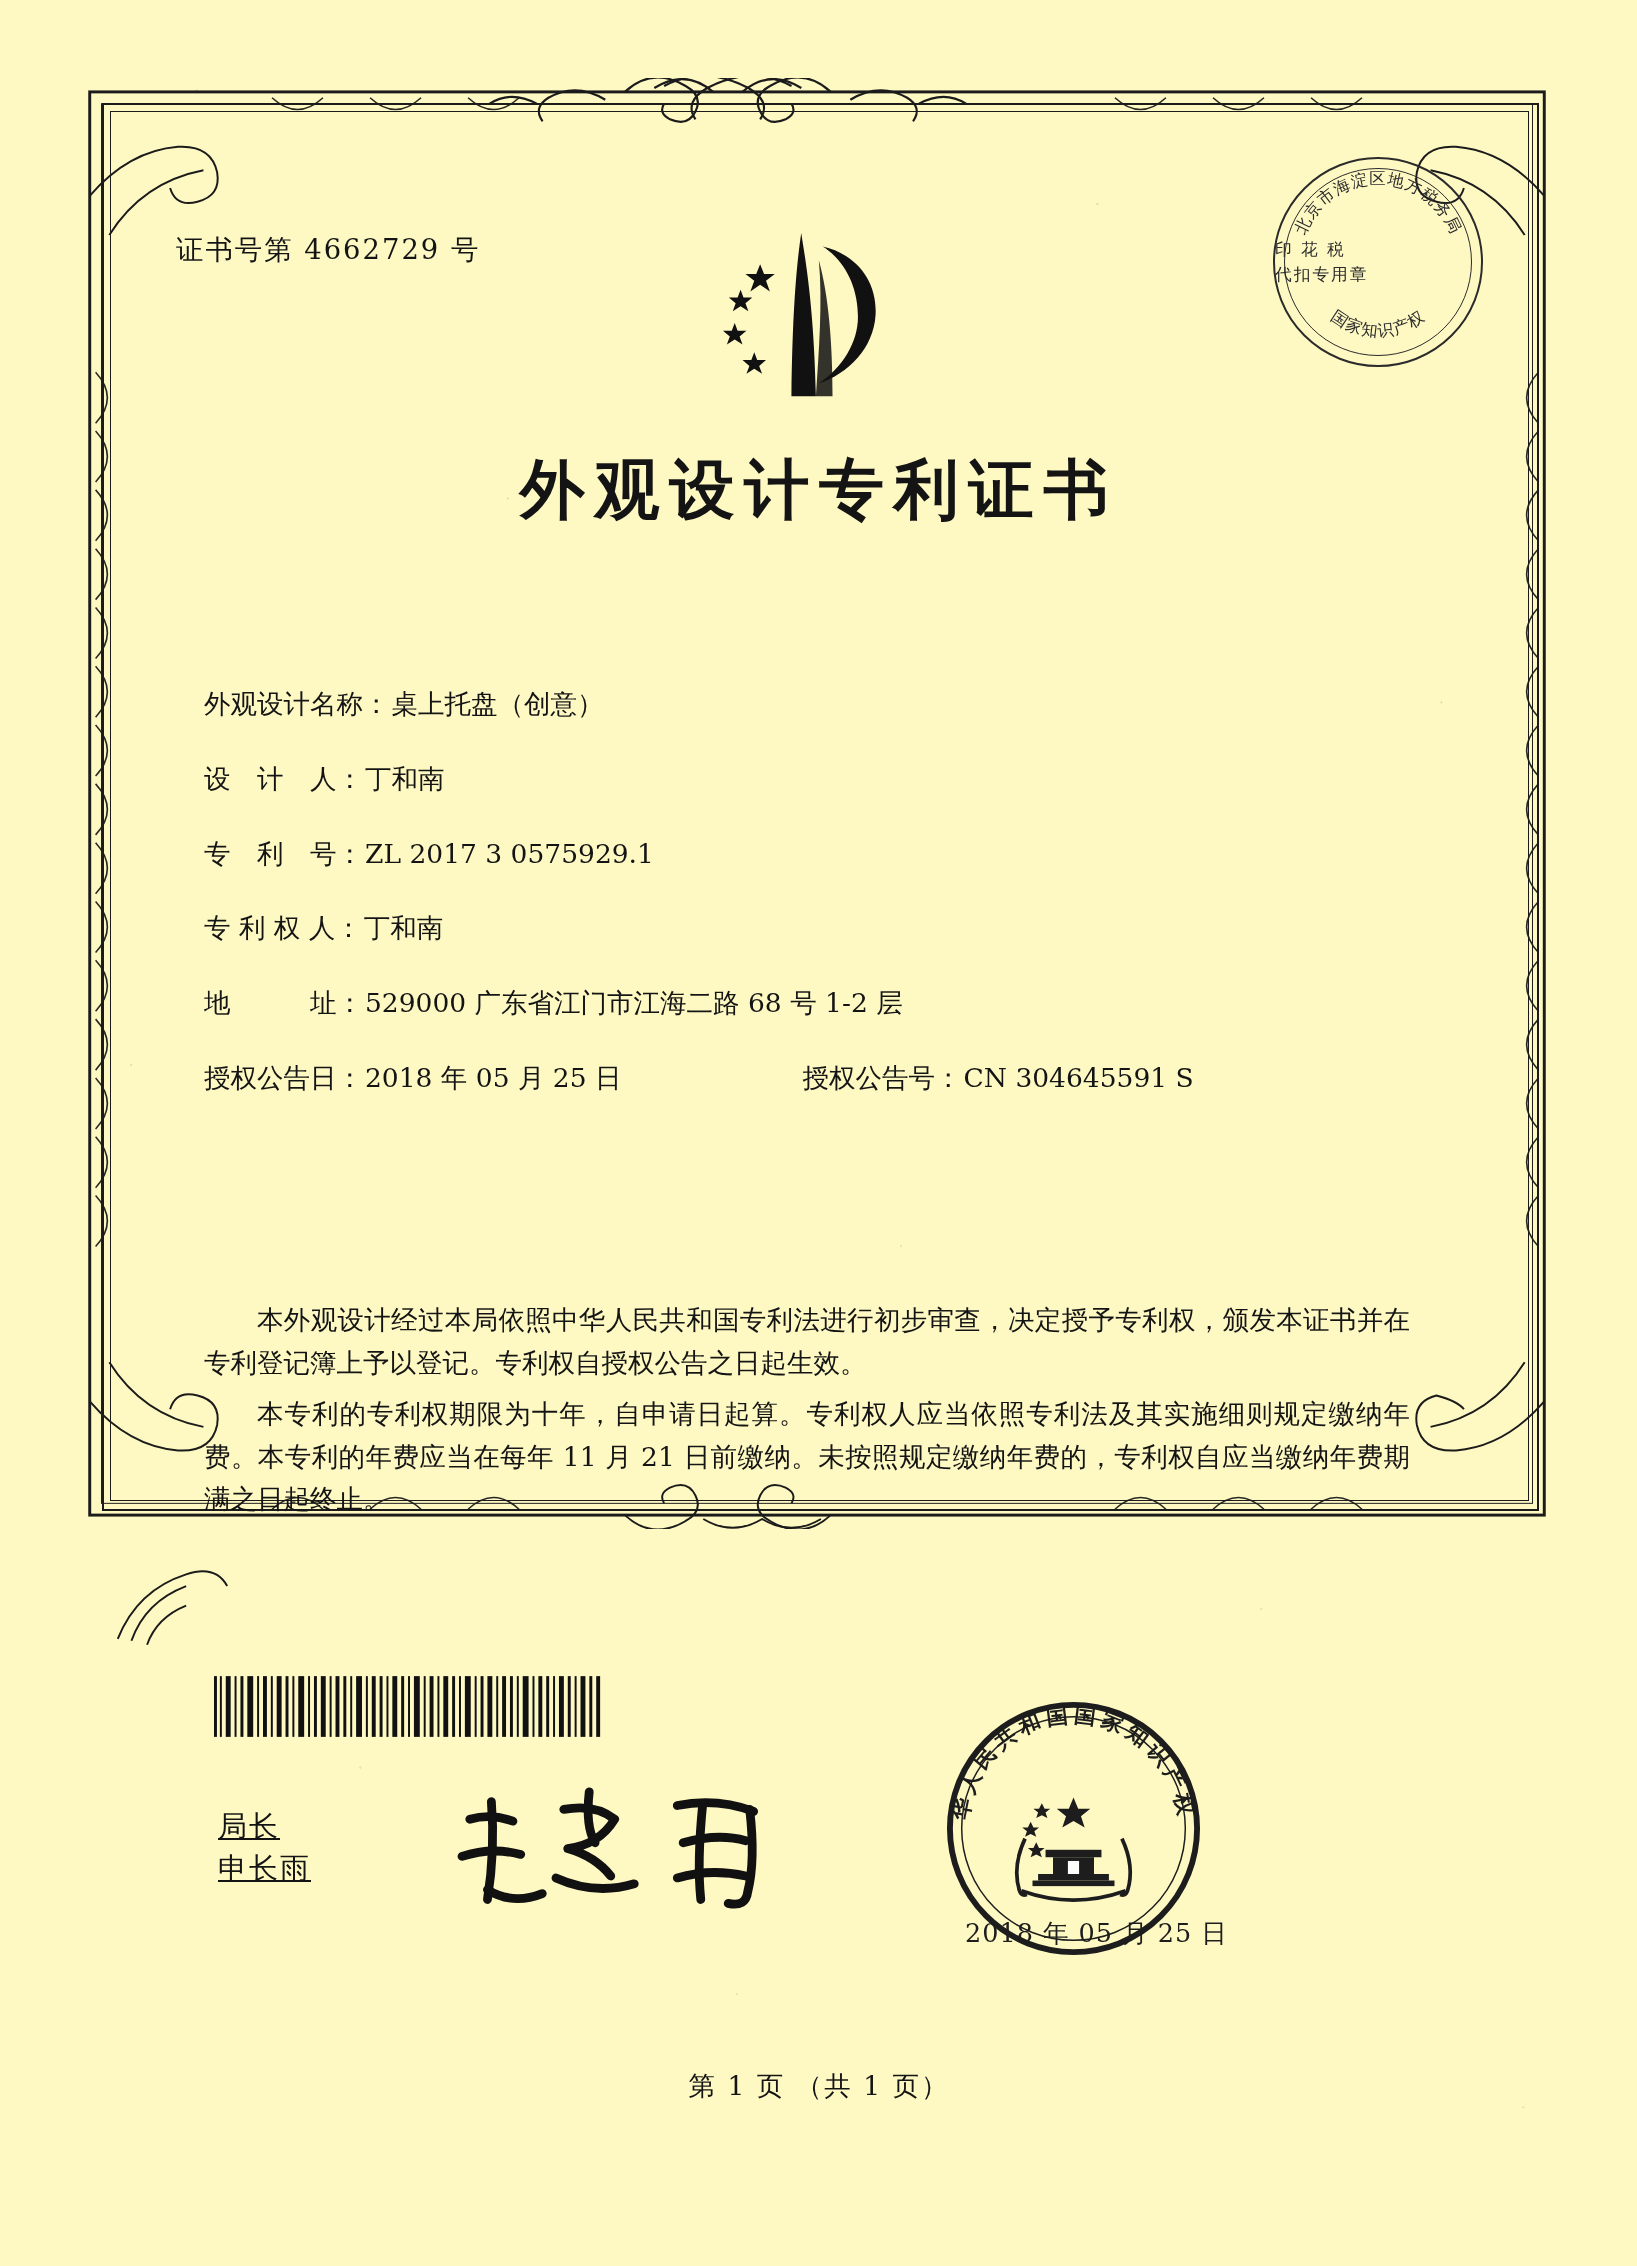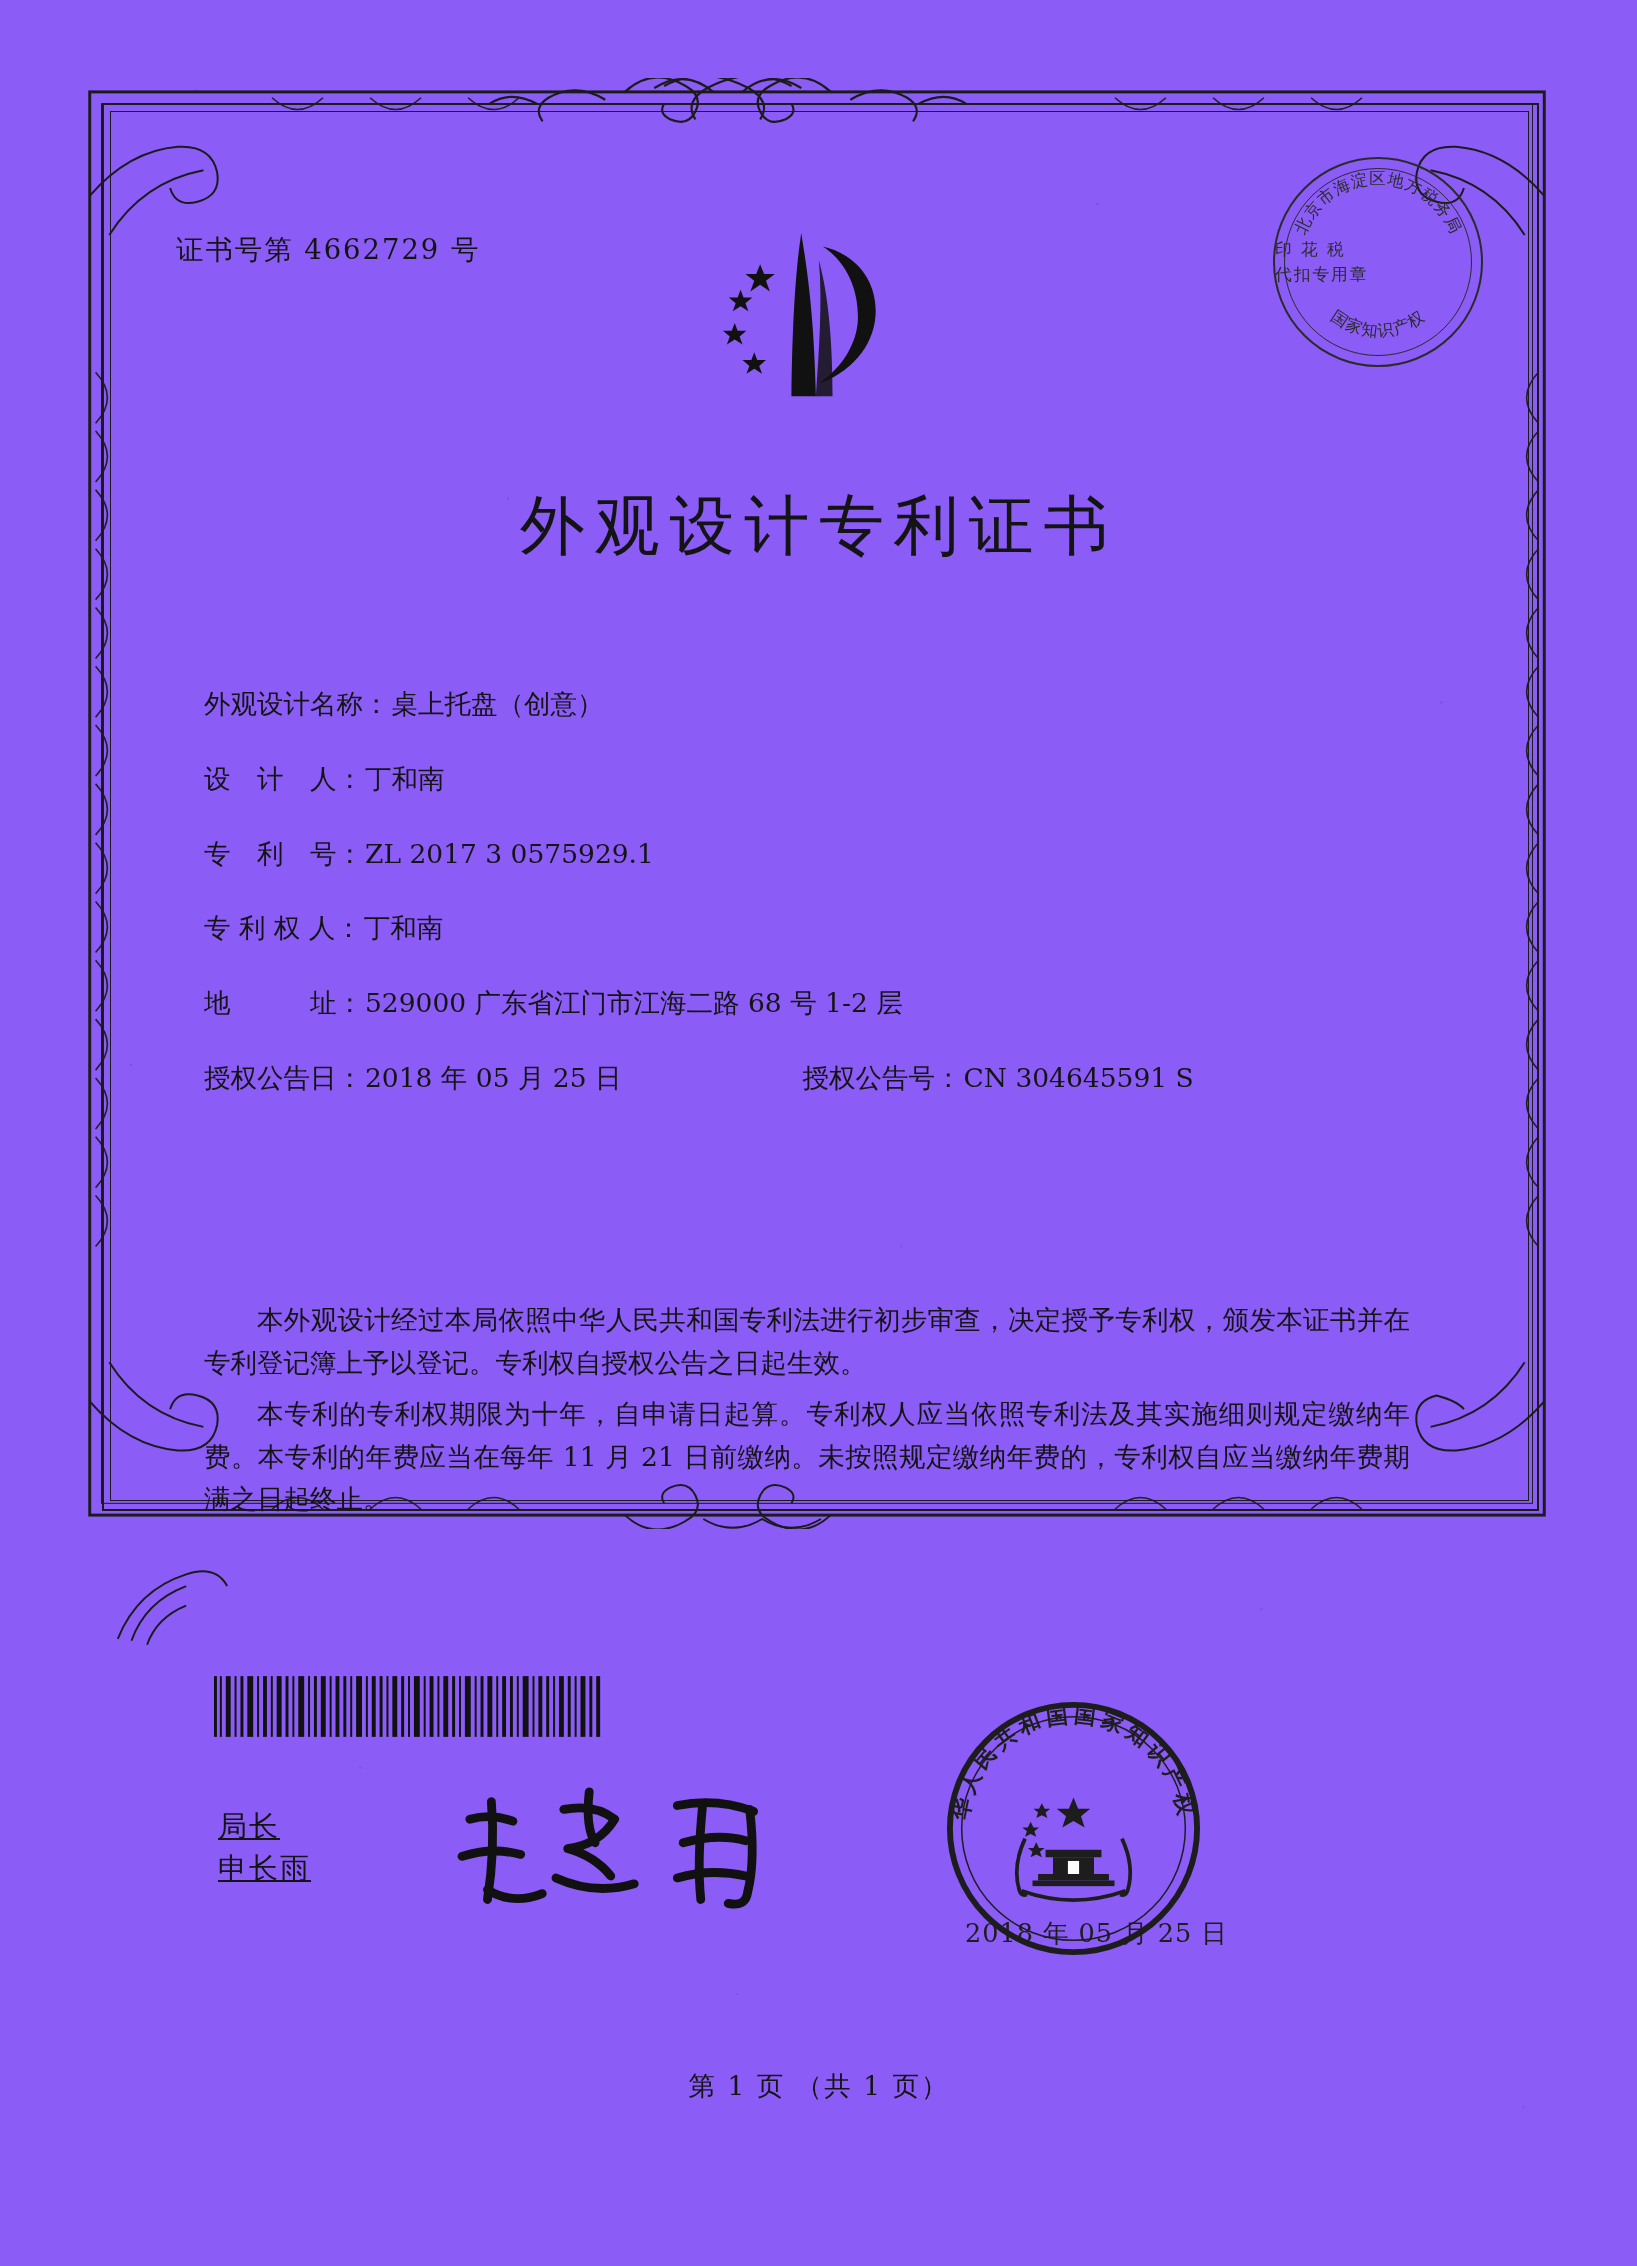--- a/index.html
+++ b/index.html
@@ -11,21 +11,21 @@
     width: 1638px;
     height: 2266px;
     font-family: "DejaVu Serif", "Liberation Serif", serif;
     color: #141414;
     position: relative;
     overflow: hidden;
   }
   .page {
     position: absolute;
     inset: 0;
-    background: #8b5cf6;
+    background: #fef9c3;
   }
   
   .scan-noise {
     position: absolute;
     inset: 0;
     pointer-events: none;
     opacity: .5;
     background-image:
       radial-gradient(circle at 12% 4%, rgba(0,0,0,.25) 0 1px, transparent 1.4px),
       radial-gradient(circle at 67% 9%, rgba(0,0,0,.2) 0 1px, transparent 1.4px),
@@ -85,24 +85,23 @@
     height: 186px;
   }
 
   .title {
     position: absolute;
     left: 0;
     right: 0;
     top: 446px;
     text-align: center;
     font-size: 65px;
-    font-weight: normal;
+    font-weight: bold;
     letter-spacing: 9.8px;
     font-family: "DejaVu Serif", "Liberation Serif", serif;
-    margin-top: 36px;
   }
 
   
   .tax-stamp {
     position: absolute;
     right: 155px;
     top: 157px;
     width: 210px;
     height: 210px;
     border: 2.9px solid #2b2b2b;

